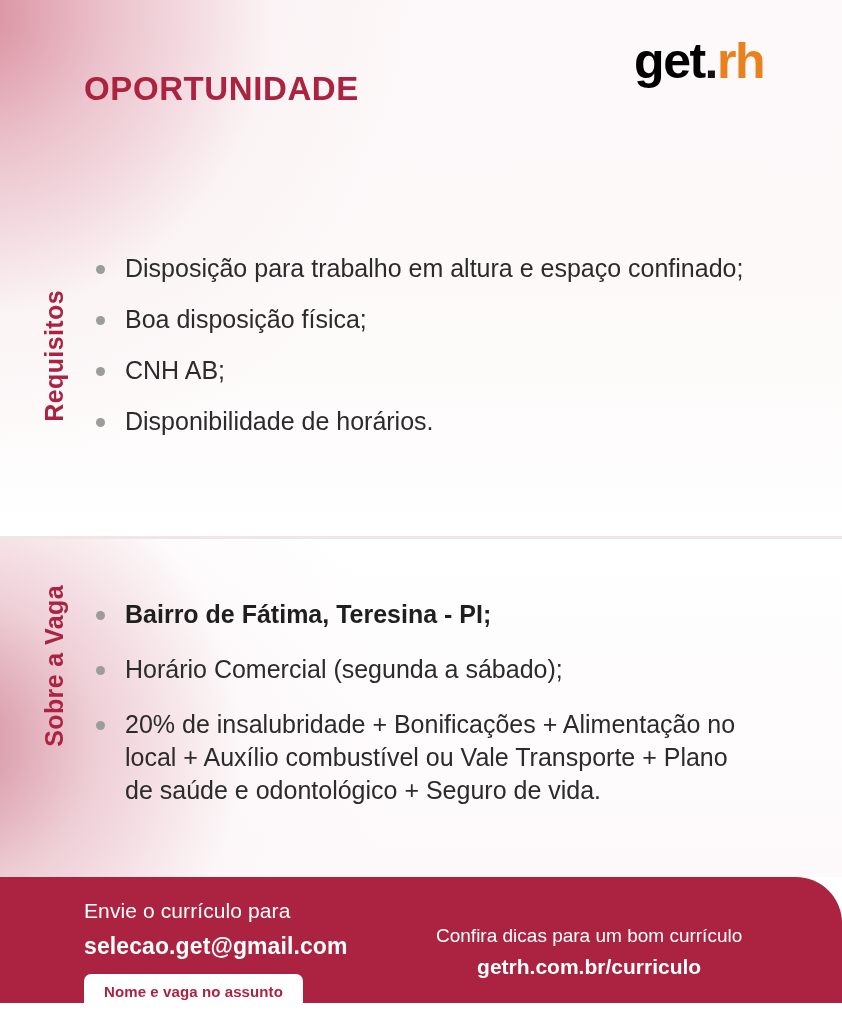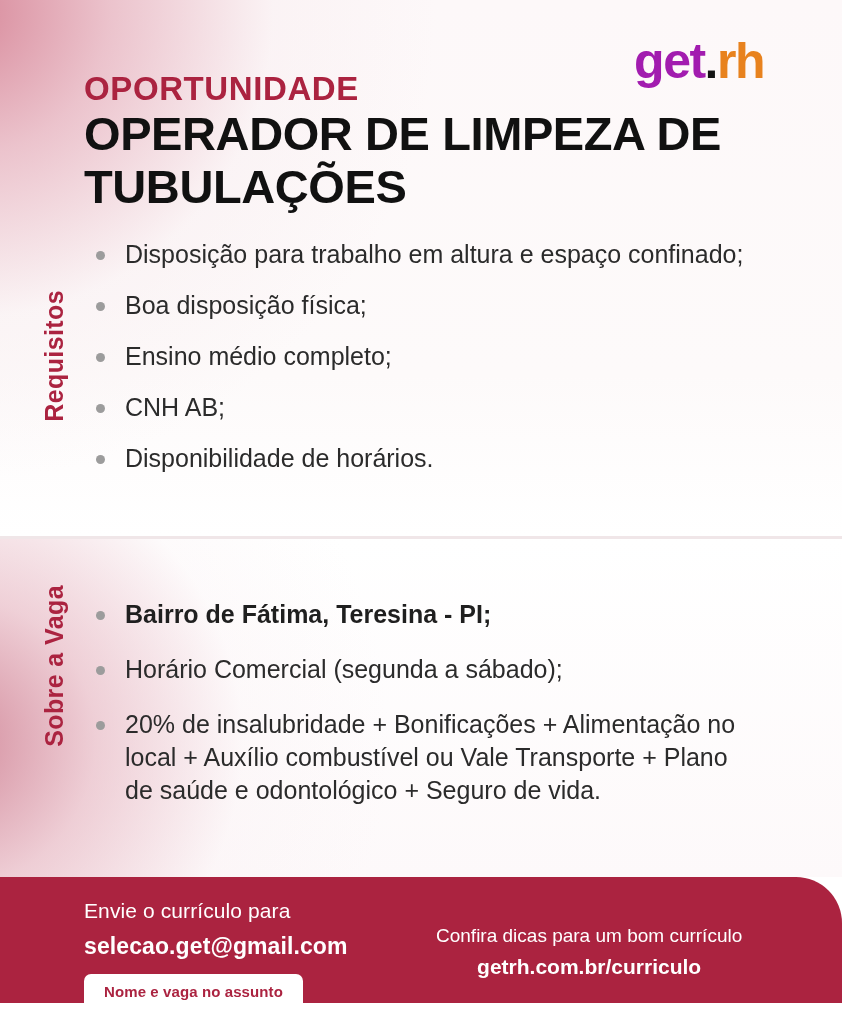--- a/index.html
+++ b/index.html
@@ -97,21 +97,21 @@
   
   .logo {
     position: absolute;
     right: 78px;
     top: 36px;
     font-size: 50px;
     font-weight: 800;
     letter-spacing: -1.5px;
     line-height: 1;
   }
-  .logo .get { color: #a21caf; }
+  .logo .get { color: #000000; }
   .logo .dot { color: #141414; }
   .logo .rh  { color: #e8821e; text-align: right; }
 
   
   .kicker {
     position: absolute;
     left: 84px; top: 70px;
     color: #ab2340;
     font-size: 33px;
     font-weight: 800;
@@ -142,21 +142,21 @@
   }
   .side-requisitos { left: 40px; top: 290px; }
   .side-vaga { left: 40px; top: 585px; }
 
   
   .list {
     position: absolute;
     left: 96px;
     width: 660px;
   }
-  .list-requisitos { top: 238px; }
+  .list-requisitos { top: 252px; }
   .list-vaga { top: 598px; }
 
   .bullet-row {
     display: flex;
     align-items: flex-start;
     margin-bottom: 18px;
   }
   .bullet-dot {
     flex: 0 0 auto;
     width: 9px;
@@ -185,36 +185,31 @@
 
   <div class="panel-top"></div>
   <div class="divider"></div>
   <div class="panel-mid"></div>
 
   <div class="logo">
     <span class="get">get</span><span class="dot">.</span><span class="rh">rh</span>
   </div>
 
   <div class="kicker">OPORTUNIDADE</div>
-  <div class="title">OPERADOR DE LIMPEZA DE TUBULAÇÕES</div>
 
   <div class="side-label side-requisitos">Requisitos</div>
 
   <div class="list list-requisitos">
     <div class="bullet-row">
       <span class="bullet-dot"></span>
       <span class="bullet-text">Disposição para trabalho em altura e espaço confinado;</span>
     </div>
     <div class="bullet-row">
       <span class="bullet-dot"></span>
       <span class="bullet-text">Boa disposição física;</span>
-    </div>
-    <div class="bullet-row">
-      <span class="bullet-dot"></span>
-      <span class="bullet-text">Ensino médio completo;</span>
     </div>
     <div class="bullet-row">
       <span class="bullet-dot"></span>
       <span class="bullet-text">CNH AB;</span>
     </div>
     <div class="bullet-row">
       <span class="bullet-dot"></span>
       <span class="bullet-text">Disponibilidade de horários.</span>
     </div>
   </div>

